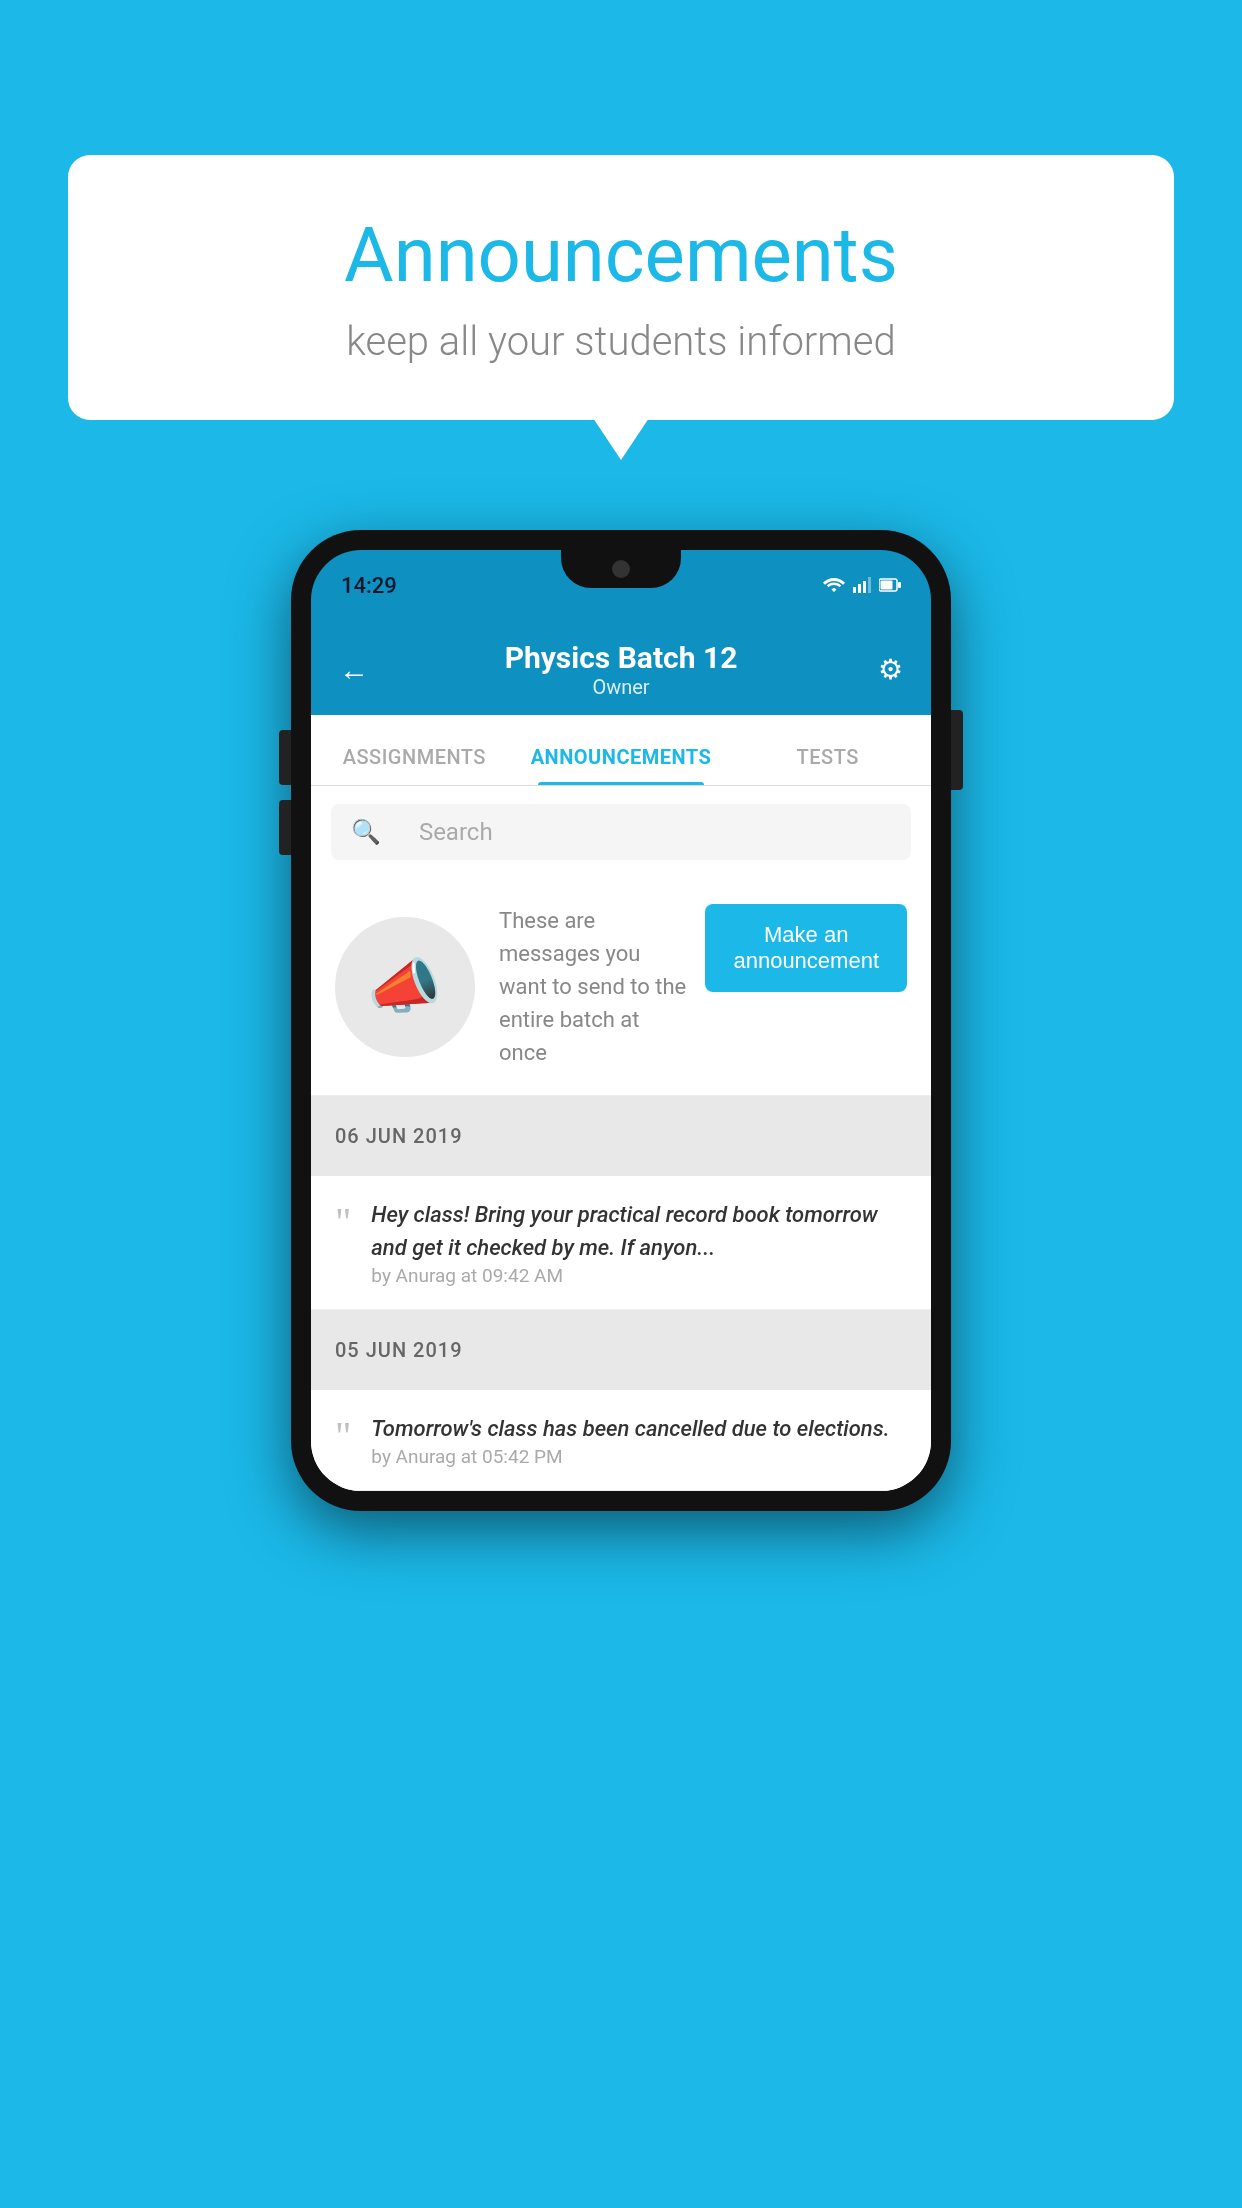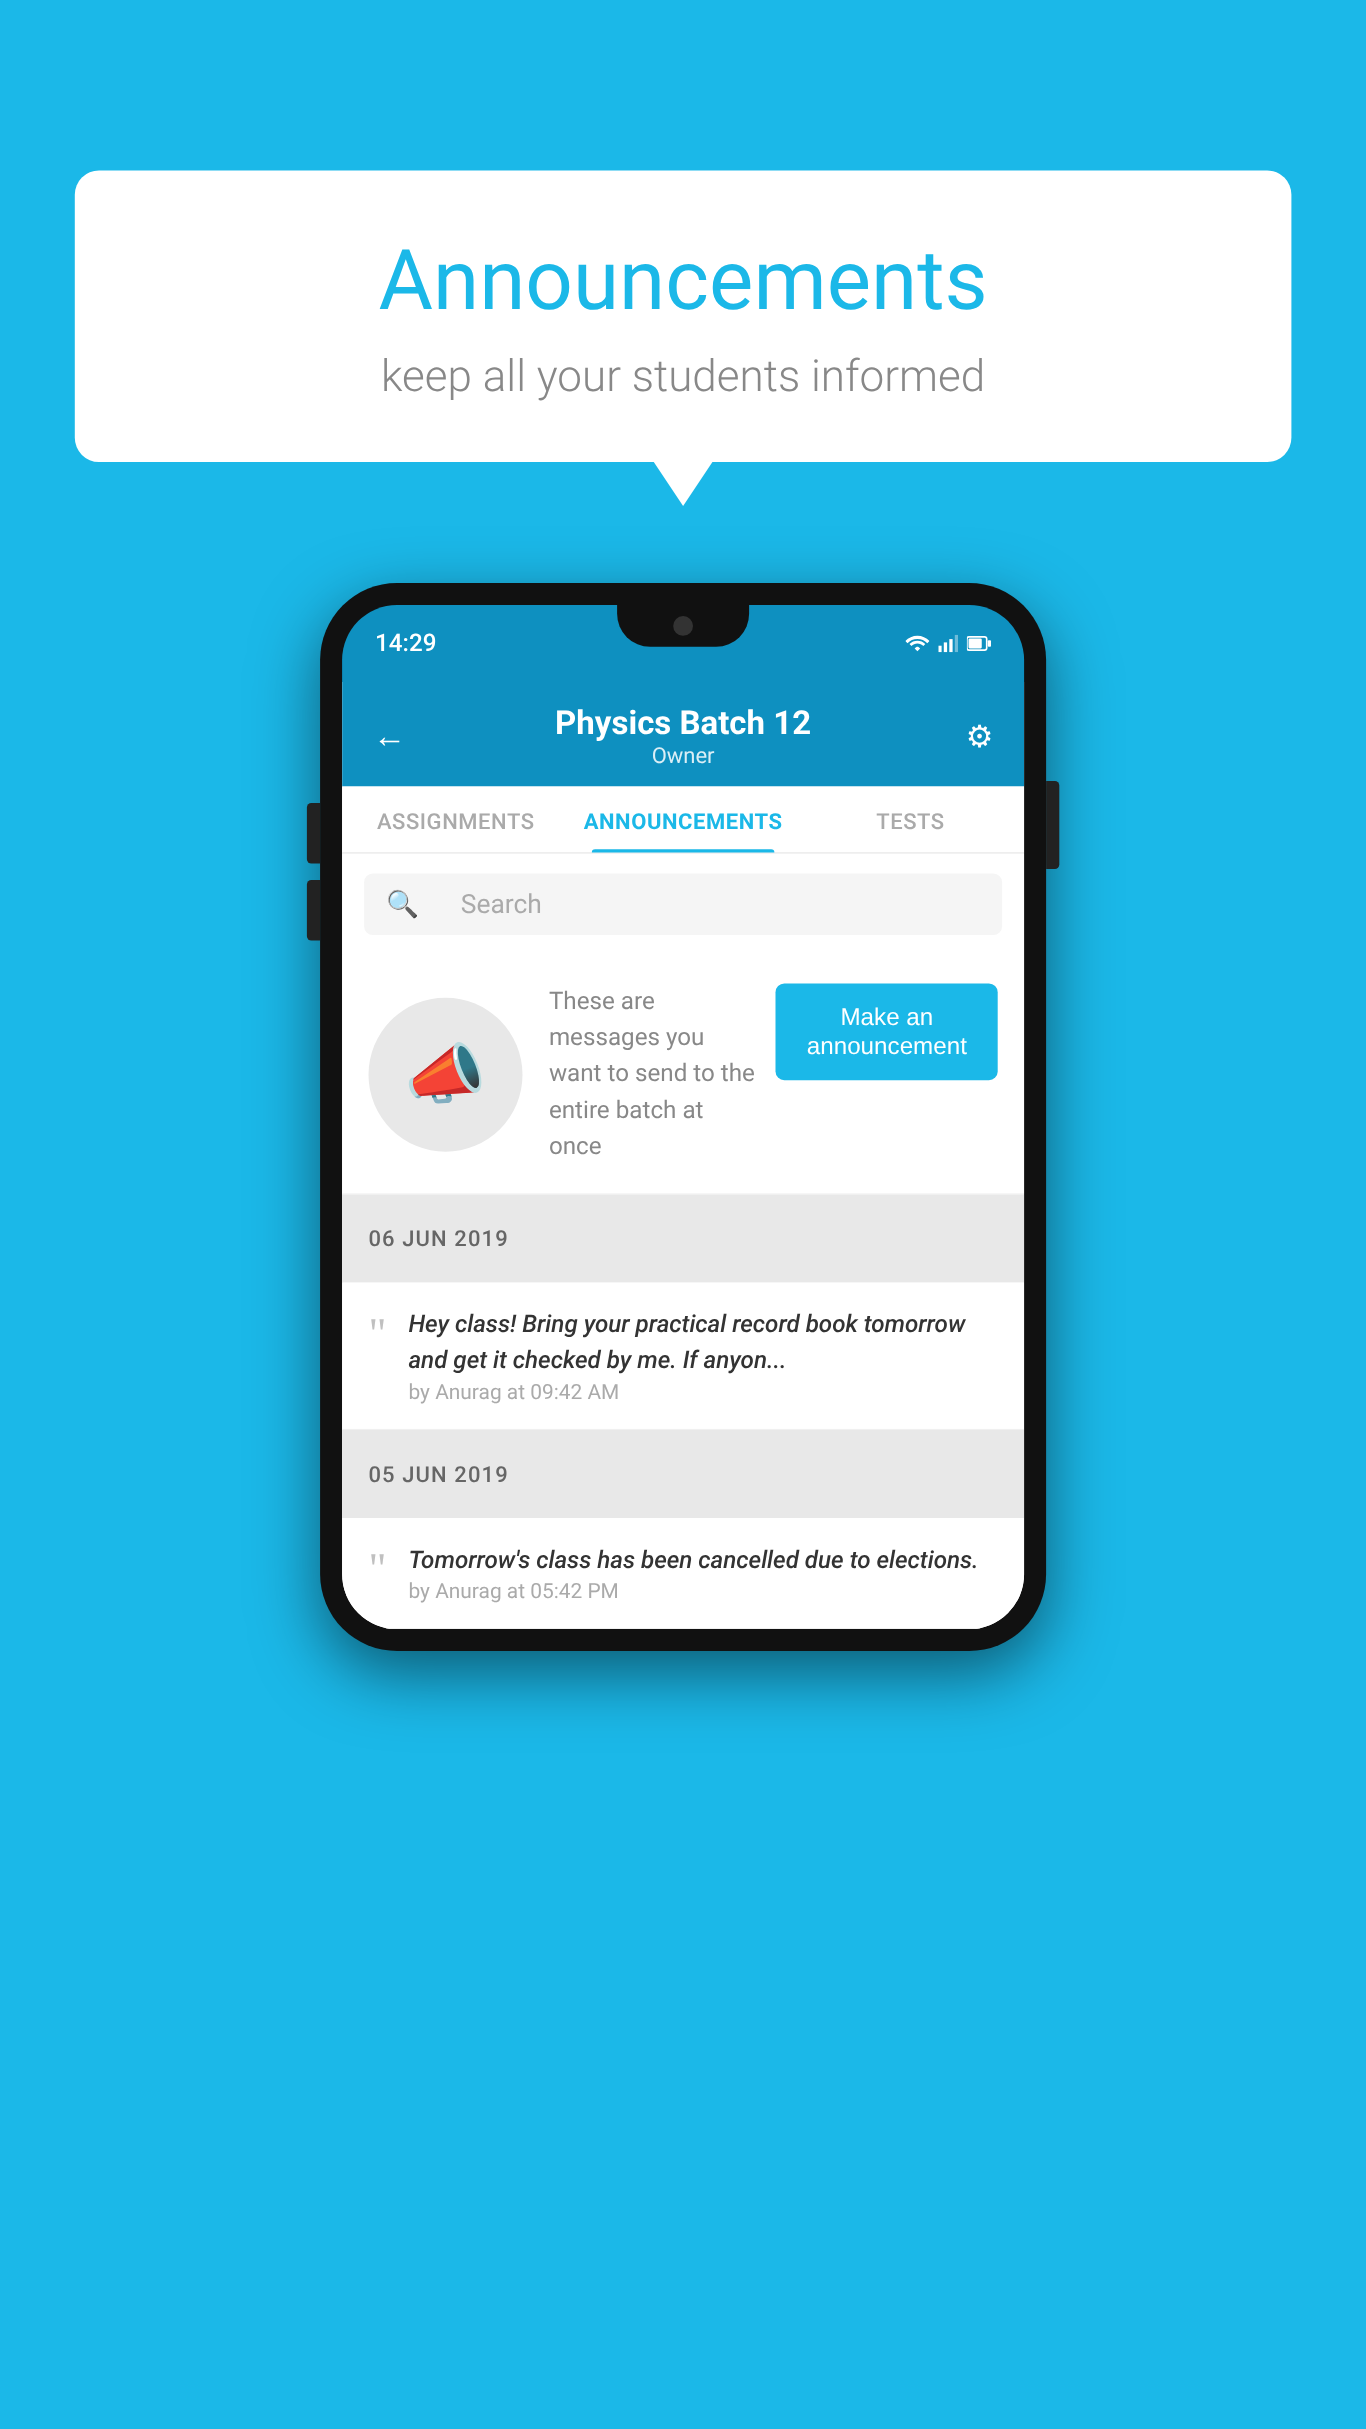--- a/index.html
+++ b/index.html
@@ -103,21 +103,21 @@
     }
 
     .camera-dot {
       width: 18px;
       height: 18px;
       background: #333;
       border-radius: 50%;
     }
 
     .status-time {
-      color: #ffffff;
+      color: #0f172a;
       font-size: 22px;
       font-weight: 500;
       z-index: 2;
     }
 
     .status-icons {
       display: flex;
       align-items: center;
       gap: 8px;
       z-index: 2;
@@ -169,20 +169,21 @@
       font-size: 28px;
       width: 40px;
       text-align: right;
     }
 
     
     .tabs-bar {
       background: white;
       display: flex;
       border-bottom: 1px solid #ddd;
+      margin-top: 10px;
     }
 
     .tab {
       flex: 1;
       text-align: center;
       padding: 20px 0 16px;
       font-size: 20px;
       font-weight: 500;
       color: #aaa;
       letter-spacing: 0.5px;

